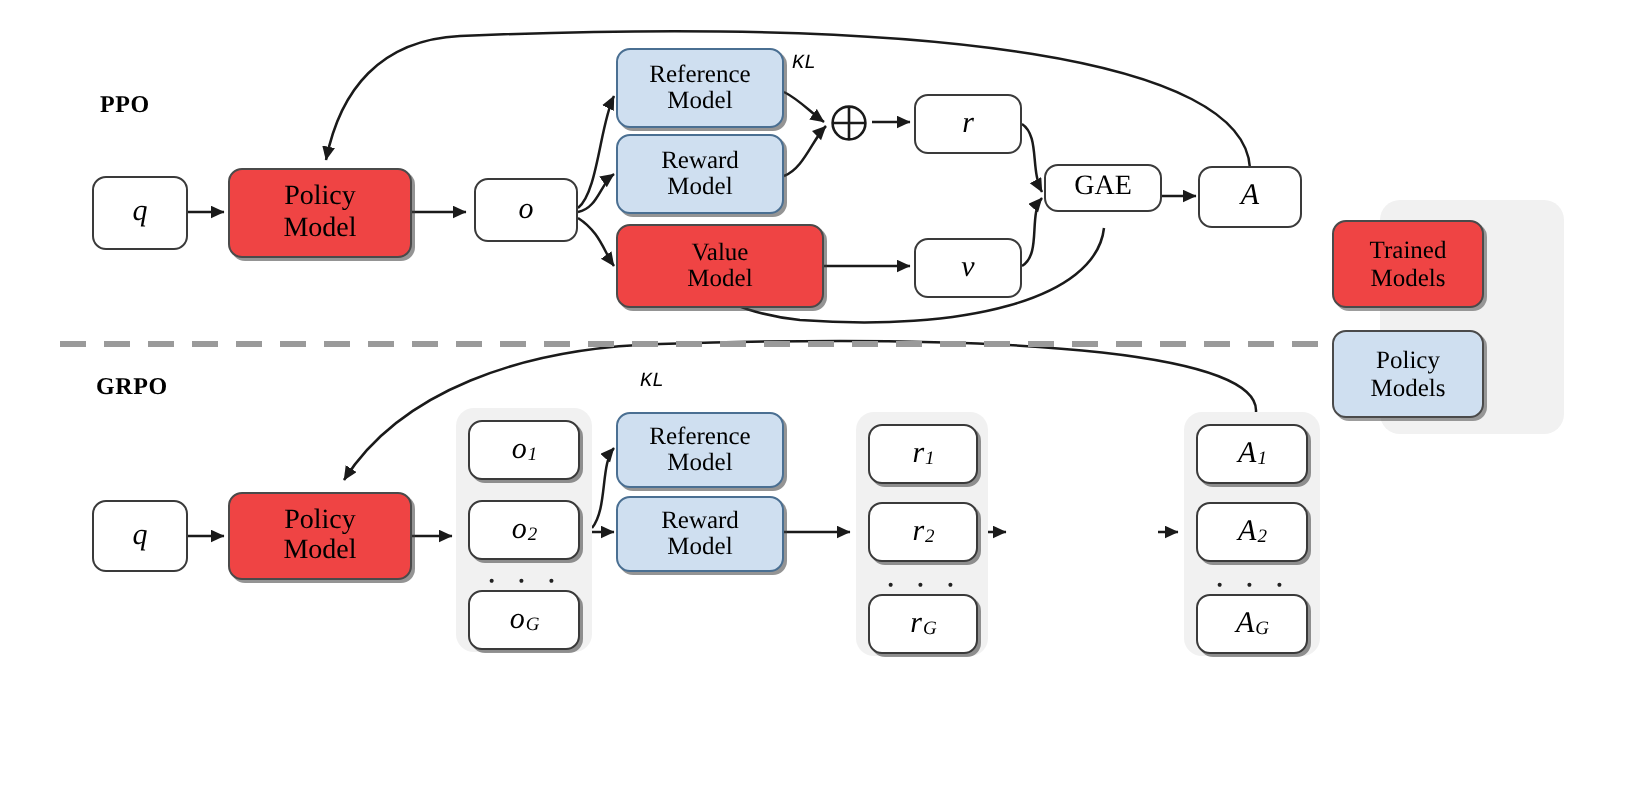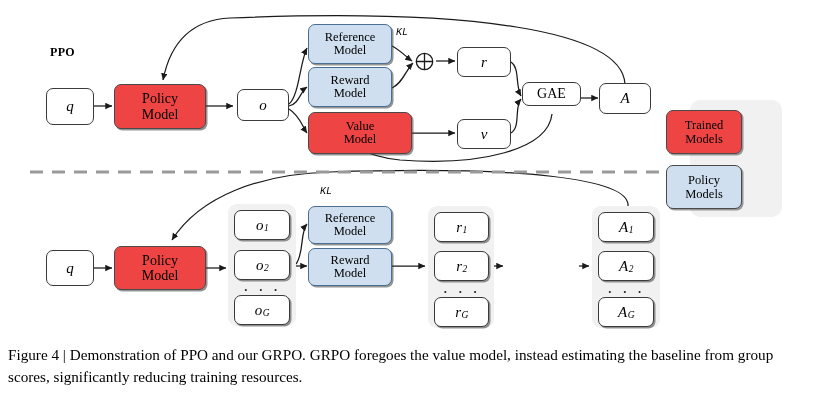--- a/index.html
+++ b/index.html
@@ -150,20 +150,21 @@
   <div class="node var" style="left:457px;top:119px;width:54px;height:30px;">v</div>
 
   <div class="node plain" style="left:522px;top:82px;width:59px;height:24px;">GAE</div>
 
   <div class="node var" style="left:599px;top:83px;width:52px;height:31px;">A</div>
 
   <svg style="position:absolute;left:30px;top:168px;width:630px;height:8px;" viewBox="0 0 630 8">
     <line x1="0" y1="4" x2="630" y2="4" stroke="#9a9a9a" stroke-width="3" stroke-dasharray="13 9"></line>
   </svg>
 
+  <div class="section-label" style="left:48px;top:186px;">GRPO</div>
 
   <div class="node var" style="left:46px;top:250px;width:48px;height:36px;">q</div>
 
   <div class="node two-line trained shadow plain" style="left:114px;top:246px;width:92px;height:44px;">
     <span>Policy</span>
     <span>Model</span>
   </div>
 
   <div class="kl" style="left:320px;top:186px;">KL</div>
 
@@ -226,15 +227,14 @@
   <div id="legend-panel"></div>
   <div class="legend-box trained" style="top:110px;">
     <span>Trained</span>
     <span>Models</span>
   </div>
   <div class="legend-box frozen" style="top:165px;">
     <span>Policy</span>
     <span>Models</span>
   </div>
 
-  <div id="caption">Figure 4 | Demonstration of PPO and our GRPO. GRPO foregoes the value model, instead estimating the baseline from group scores, significantly reducing training resources.</div>
 
 </div>
 
 </body></html>

